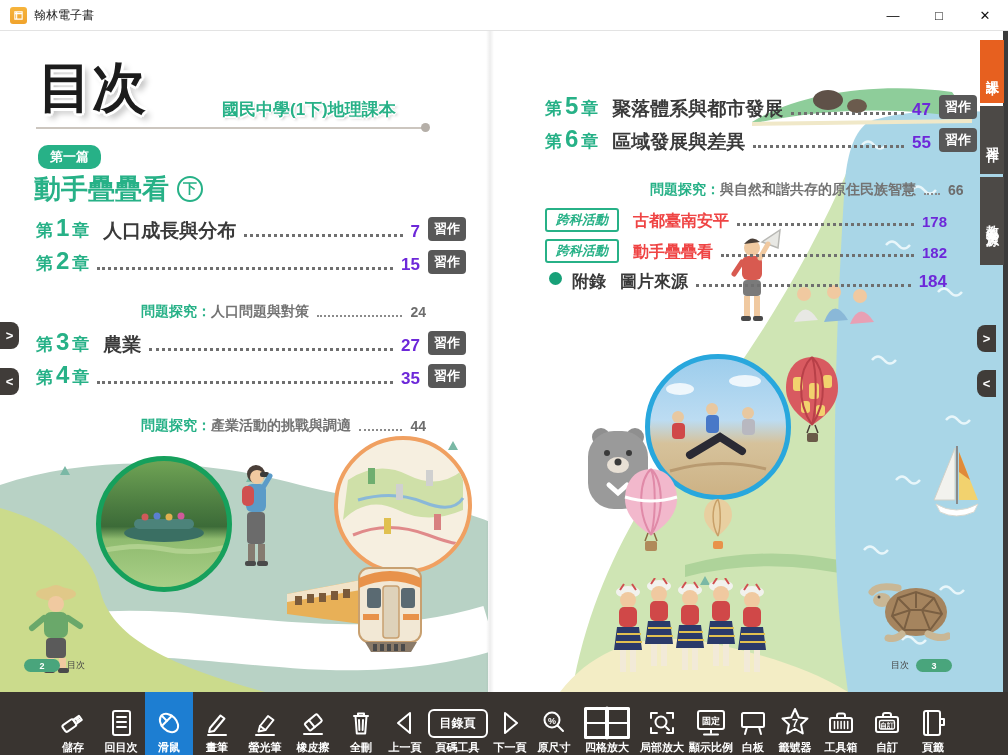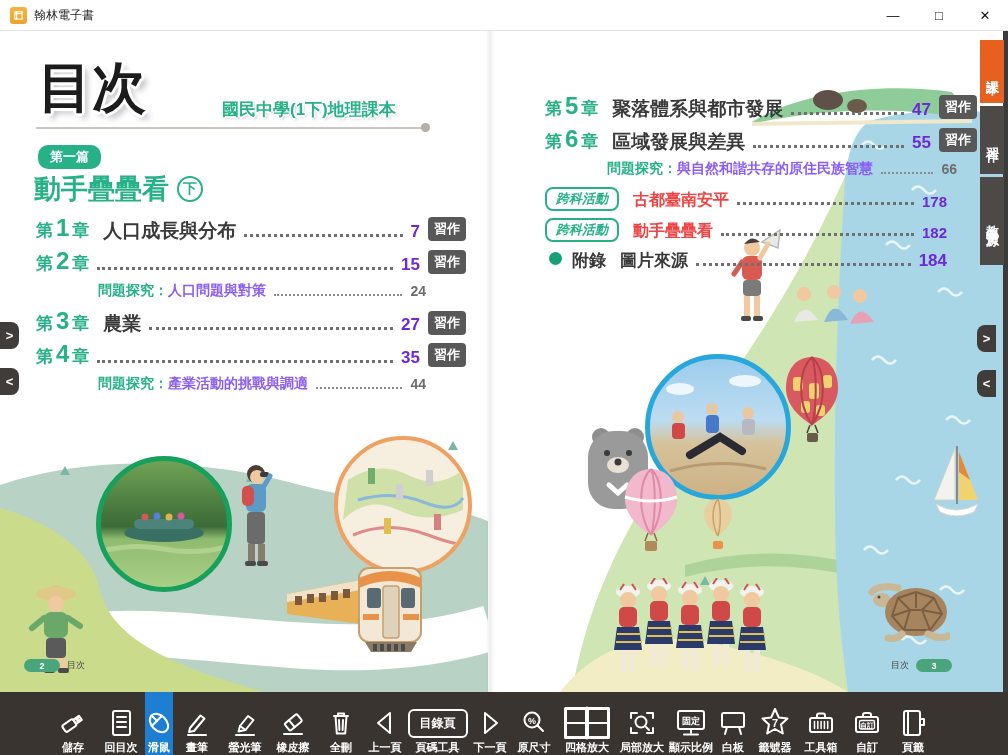--- a/index.html
+++ b/index.html
@@ -54,26 +54,26 @@
   .row-ch{margin-bottom:6px;}
   .ch-num{color:#27b187;font-weight:700;font-size:17px;white-space:nowrap;line-height:1.35;}
   .ch-no{font-size:24px;line-height:1;padding:0 3px;}
   .ch-title{font-weight:700;color:#3a3a3a;font-size:19px;margin-left:14px;white-space:nowrap;line-height:1.25;}
   .dots{flex:1;border-bottom:3px dotted #6f6f6f;margin:0 8px 6px 8px;min-width:16px;}
   .pg{font-size:17px;color:#6d28d9;font-weight:600;text-align:right;line-height:1.3;}
   .wb{background:#585858;color:#fff;font-size:13px;font-weight:700;border-radius:4px;
       padding:3px 6px;margin-left:8px;align-self:center;cursor:pointer;white-space:nowrap;}
   .row-sub{padding-left:62px;margin:2px 40px 9px 0;font-size:14px;}
   .toc-right .row-sub{margin-right:20px;}
-  .sub-prefix{color:#27b187;font-weight:700;white-space:nowrap;}
-  .sub-title{color:#8b5cf6;font-weight:600;white-space:nowrap;}
+  .sub-prefix{color:#27b187;font-weight:700;white-space:nowrap;margin-left:43px;}
+  .sub-title{color:#737373;font-weight:600;white-space:nowrap;margin-top:21px;}
   .row-sub .dots{border-bottom:2px dotted #8a8a8a;margin-bottom:4px;}
   .row-sub .pg{font-size:14px;color:#6d6d6d;}
   .row-act{margin:2px 30px 7px 0;}
-  .act-badge{border:2px solid #27b187;color:#27b187;font-style:italic;border-radius:8px;
+  .act-badge{border:2px solid #27b187;color:#27b187;font-style:italic;border-radius:3px;
              font-size:13px;padding:1px 9px;font-weight:700;white-space:nowrap;align-self:center;}
   .act-title{margin-left:14px;font-weight:700;font-size:16px;color:#ef4444;white-space:nowrap;}
   .row-act .pg{font-size:15px;}
   .row-app{margin-right:30px;}
   .app-bullet{width:13px;height:13px;border-radius:50%;background:#17a078;margin:0 10px 5px 4px;align-self:center;flex:0 0 13px;}
   .app-label,.app-title2{font-weight:700;font-size:17px;color:#3a3a3a;white-space:nowrap;}
   .app-title2{margin-left:14px;}
   
   .footer{position:absolute;z-index:4;display:flex;align-items:center;font-size:9px;color:#444;}
   .foot-left{left:24px;top:629px;}
@@ -553,21 +553,21 @@
             <rect x="8" y="4" width="17" height="24" rx="2"></rect>
             <line x1="12" y1="10" x2="21" y2="10"></line>
             <line x1="12" y1="15" x2="21" y2="15"></line>
             <line x1="12" y1="20" x2="21" y2="20"></line>
           </g>
         </svg>
     </div>
     <div class="tb-label">回目次</div>
   </div>
 
-  <div class="tb-item active" style="width:28px">
+  <div class="tb-item active" style="width:48px">
     <div class="tb-icon">
       <svg width="32" height="32" viewBox="0 0 32 32">
           <g class="ic" transform="rotate(-45 16 16)">
             <ellipse cx="16" cy="16" rx="7.5" ry="10.5"></ellipse>
             <line x1="16" y1="5.5" x2="16" y2="13"></line>
             <line x1="8.8" y1="13" x2="23.2" y2="13"></line>
           </g>
         </svg>
     </div>
     <div class="tb-label">滑鼠</div>

